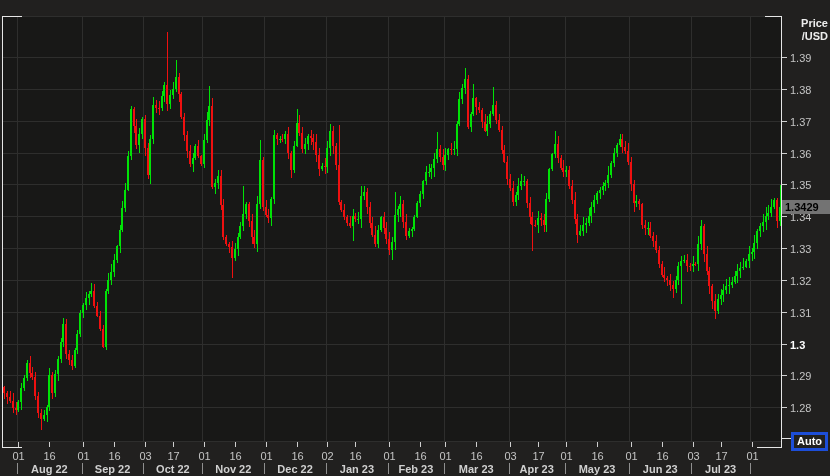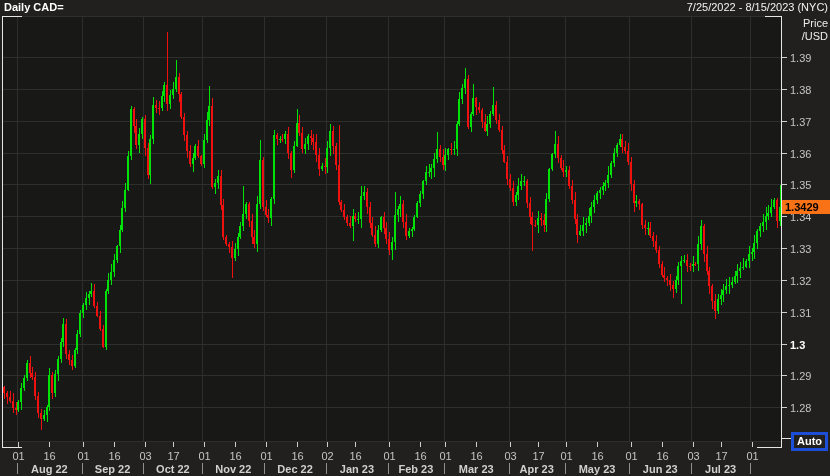--- a/index.html
+++ b/index.html
@@ -8,42 +8,38 @@
     background:#21201f;
     font-family:"Liberation Sans",sans-serif;
     -webkit-font-smoothing:antialiased;
   }
   .title-bar{position:absolute;left:0;top:0;width:830px;height:14px;}
   .chart-title{position:absolute;left:4px;top:1px;font-size:11px;font-weight:700;color:#ffffff;white-space:nowrap;}
   .date-range{position:absolute;right:2px;top:1px;font-size:11px;font-weight:400;color:#f2f2f2;white-space:nowrap;}
   svg.chart{position:absolute;left:0;top:0;}
   .axis-title{
     position:absolute;left:782px;top:17px;width:46px;text-align:right;
-    font-size:11px;font-weight:400;color:#ededed;line-height:13px;
+    font-size:11px;font-weight:700;color:#ededed;line-height:13px;
   }
   .last-price{
     position:absolute;left:782px;top:200px;width:48px;height:14px;
-    background:#f97316;color:#000000;font-size:11px;font-weight:700;
+    background:#737373;color:#000000;font-size:11px;font-weight:700;
     line-height:14px;padding-left:3px;box-sizing:border-box;letter-spacing:0px;
   }
   .auto-btn{
     position:absolute;left:791px;top:432px;height:13px;line-height:13px;
     border:3px solid #1d4ed8;background:#21201f;color:#ffffff;
     font-size:11px;font-weight:700;padding:0 3px;
   }
 </style>
 </head>
 <body>
 
 <div class="screen">
 
-  <div class="title-bar">
-    <span class="chart-title">Daily CAD=</span>
-    <span class="date-range">7/25/2022 - 8/15/2023 (NYC)</span>
-  </div>
 
   <svg class="chart" id="chart-svg" width="830" height="476" viewBox="0 0 830 476">
       <g shape-rendering="crispEdges">
         <rect x="3" y="16" width="778" height="425" fill="#181817"></rect>
       </g>
       <g shape-rendering="crispEdges">
         <line x1="3" y1="16.5" x2="781" y2="16.5" stroke="#2e2e2d" stroke-width="1"></line>
         <line x1="3" y1="441.5" x2="781" y2="441.5" stroke="#2e2e2d" stroke-width="1"></line>
         <line x1="3" y1="57.5" x2="781" y2="57.5" stroke="#2e2e2d" stroke-width="1"></line>
         <line x1="3" y1="89.5" x2="781" y2="89.5" stroke="#2e2e2d" stroke-width="1"></line>

